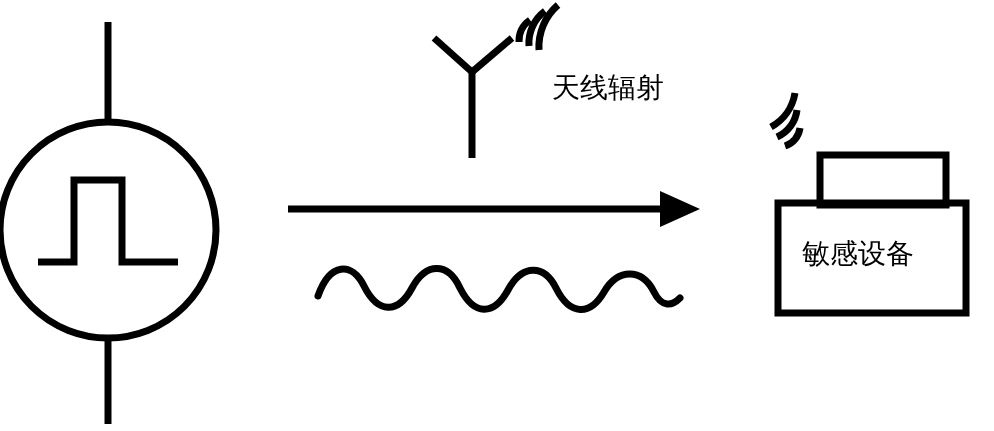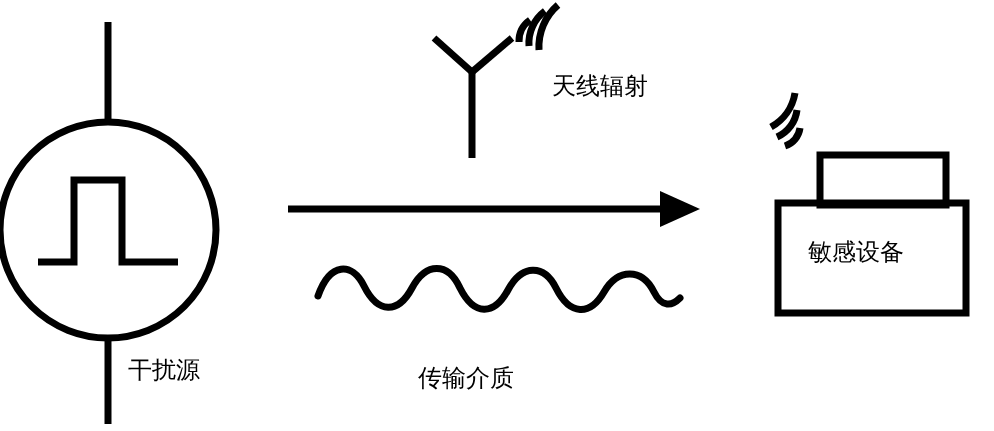--- a/index.html
+++ b/index.html
@@ -11,30 +11,30 @@
     position: relative;
     width: 994px;
     height: 431px;
     background: #ffffff;
     font-family: "DejaVu Sans", "Liberation Sans", sans-serif;
     overflow: hidden;
   }
   .label {
     position: absolute;
     color: #000000;
-    font-size: 24px;
+    font-size: 28px;
     line-height: 1;
     white-space: nowrap;
     font-family: "DejaVu Sans", "Liberation Sans", sans-serif;
   }
   #lbl-source   { left: 128px; top: 358px; }
   #lbl-antenna  { left: 552px; top: 74px; }
   #lbl-line     { left: 452px; top: 221px; }
   #lbl-medium   { left: 418px; top: 366px; }
-  #lbl-device   { left: 802px; top: 240px; margin-left: 6px; }
+  #lbl-device   { left: 802px; top: 240px; }
   svg { position: absolute; left: 0; top: 0; }
 </style>
 </head>
 <body>
 
 <div id="stage">
 
   <svg width="994" height="431" viewBox="0 0 994 431">
 
     <g fill="none" stroke="#000000" stroke-width="7" stroke-linecap="butt">
@@ -62,18 +62,16 @@
 
     <g fill="none" stroke="#000000" stroke-width="7">
       <rect x="820" y="155" width="126" height="50"></rect>
       <rect x="778" y="203" width="188" height="110"></rect>
       <path d="M785 146 A22 22 0 0 0 800 128"></path>
       <path d="M777 137 A34 34 0 0 0 797 110"></path>
       <path d="M771 127 A48 48 0 0 0 795 93"></path>
     </g>
   </svg>
 
-  <div class="label" id="lbl-source">干扰源</div>
   <div class="label" id="lbl-antenna">天线辐射</div>
-  <div class="label" id="lbl-medium">传输介质</div>
   <div class="label" id="lbl-device">敏感设备</div>
 
 </div>
 
 </body></html>

